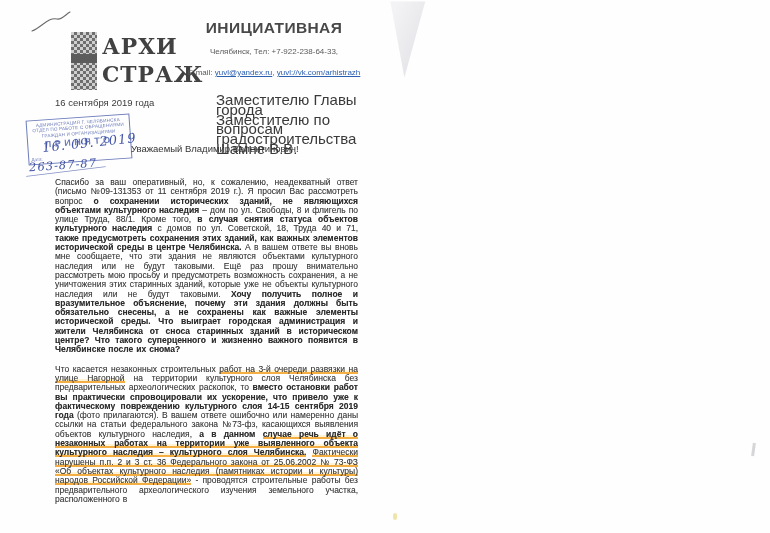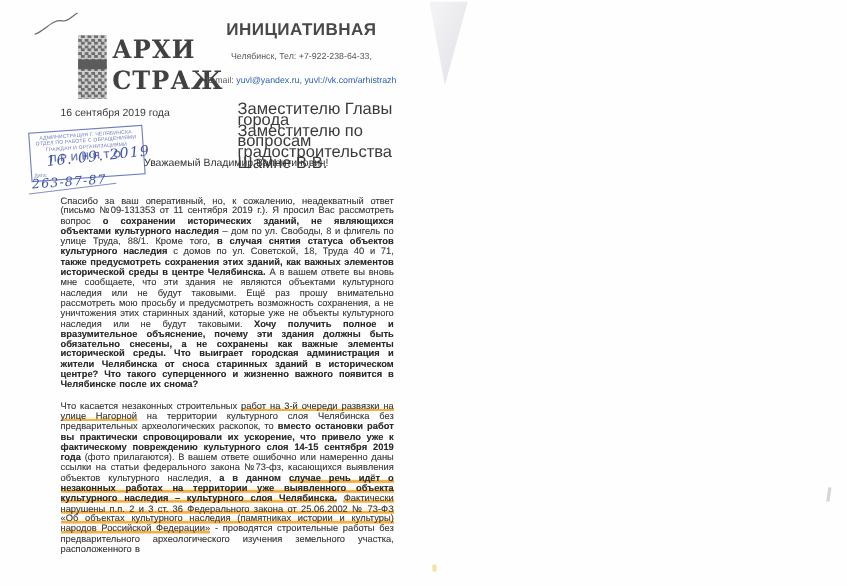--- a/index.html
+++ b/index.html
@@ -13,21 +13,21 @@
   .logo{position:absolute;left:71px;top:32px;display:flex;}
   .logo-ornament{width:26px;height:58px;margin-right:5px;
      background:repeating-conic-gradient(#6e6e6e 0% 25%, #cfcfcf 0% 50%) 0 0/6px 6px;
      position:relative;}
   .logo-ornament::after{content:"";position:absolute;left:0;top:22px;width:100%;height:9px;background:#5c5c5c;}
   .logo-text{font-family:"DejaVu Serif",serif;font-weight:bold;font-size:23px;line-height:28px;
      color:#414141;letter-spacing:1px;transform:scaleX(.95);transform-origin:left top;}
   .org{position:absolute;left:168px;top:19px;width:212px;text-align:center;}
   .org-name{font-size:15.5px;line-height:17px;font-weight:600;color:#484848;letter-spacing:.4px;}
   .contact{font-size:8px;line-height:10px;color:#5a5a5a;margin-top:11px;}
-  .lnk{color:#2b5fb0;cursor:pointer;}
+  .lnk{color:#2b5fb0;text-decoration:underline;cursor:pointer;}
 
   .date{position:absolute;left:55px;top:97px;font-size:9.5px;color:#3a3a3a;text-align:right;}
   .addressee{position:absolute;left:216px;top:95px;font-size:15px;line-height:9.8px;color:#3a3a3a;}
 
   
   .stamp{position:absolute;left:27px;top:117px;width:102px;height:43px;border:1.5px solid #5e6fb4;
      transform:rotate(-4deg);color:#5e6fb4;text-align:center;opacity:.9;background:rgba(255,255,255,.2);}
   .stamp-lines{margin-top:2px;font-size:4.6px;line-height:5.4px;letter-spacing:.2px;}
   .stamp-accept{font-size:9px;font-weight:bold;letter-spacing:3.5px;margin-top:1px;}
   .stamp-datelabel{position:absolute;left:2px;bottom:2px;font-size:4.6px;}

